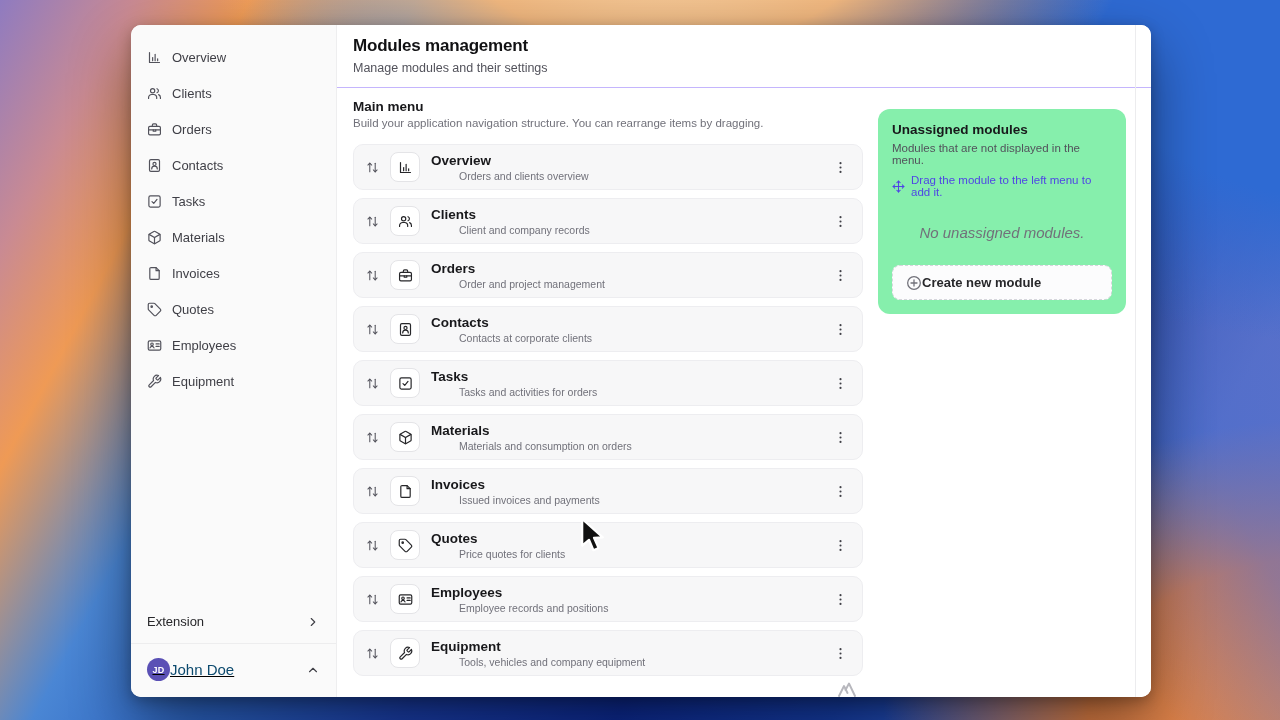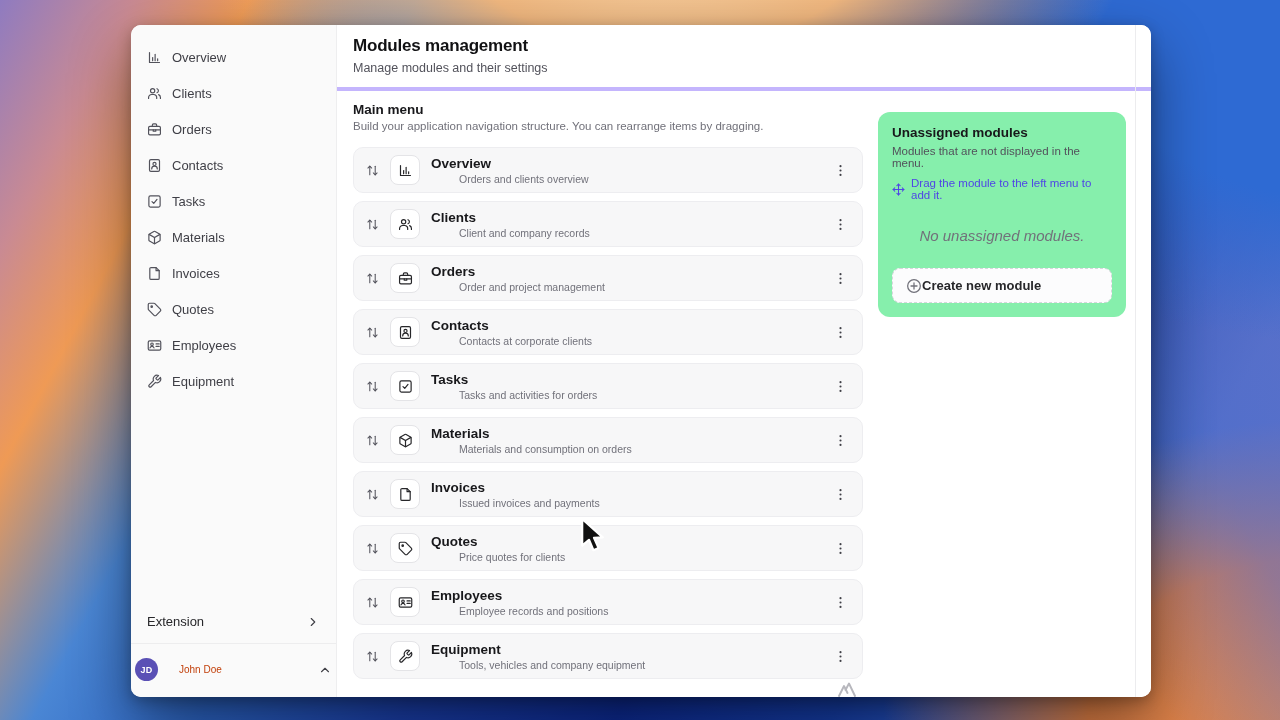--- a/index.html
+++ b/index.html
@@ -32,27 +32,27 @@
   .brand-name { font-size:13px; font-weight:700; color:#18181b; flex:1; }
   .collapse { color:#52525b; display:flex; }
   .nav { padding:14px 6px 0; }
   .nav-item { height:36px; display:flex; align-items:center; gap:10px; padding:0 10px; border-radius:8px; color:#3f3f46; cursor:pointer; }
   .nav-item .nav-icon { display:flex; color:#52525b; }
   .nav-item .nav-label { font-size:13px; font-weight:500; }
   .side-spacer { flex:1; }
   .extension-row { display:flex; align-items:center; justify-content:space-between; padding:10px 16px 14px; color:#27272a; cursor:pointer; }
   .extension-label { font-size:13px; font-weight:500; }
   .side-divider { height:1px; background:#ededee; margin:0; }
-  .user-row { display:flex; align-items:center; gap:21px; padding:14px 4px 16px; cursor:pointer; }
+  .user-row { display:flex; align-items:center; gap:0; padding:14px 16px 16px; cursor:pointer;text-decoration:underline; }
   .avatar { width:23px; height:23px; border-radius:50%; background:#5a50b5; color:#fff; font-size:9px; font-weight:700; display:flex; align-items:center; justify-content:center; letter-spacing:.3px; }
-  .user-name { font-size:10px; font-weight:500; color:#c2410c; flex:1; }
+  .user-name { font-size:15px; font-weight:500; color:#0c4a6e; flex:1; }
 
   
   .main { flex:1; display:flex; flex-direction:column; background:#fff; position:relative; }
-  .page-header { padding:11px 16px 12px; border-bottom:4px solid #c4b5fd; }
+  .page-header { padding:11px 16px 12px; border-bottom:1px solid #c4b5fd; }
   .page-title { font-size:17px; font-weight:700; color:#111113; letter-spacing:-.2px; }
   .page-subtitle { margin-top:5px; font-size:12.5px; color:#52525b; }
   .main-body { display:flex; padding:11px 16px 0; gap:15px; }
   .left-col { width:510px; min-width:510px; }
   .section-title { font-size:13.5px; font-weight:700; color:#18181b; }
   .section-caption { margin-top:3px; font-size:11.5px; color:#71717a; }
   .module-list { margin-top:15px; display:flex; flex-direction:column; gap:8px; }
   .module-row { height:46px; background:#f7f7f8; border:1px solid #ededf0; border-radius:10px; display:flex; align-items:center; padding:0 10px 0 12px; }
   .drag-handle { color:#52525b; display:flex; margin-right:11px; cursor:grab; }
   .module-tile { width:30px; height:30px; background:#fff; border:1px solid #e4e4e7; border-radius:8px; display:flex; align-items:center; justify-content:center; color:#27272a; margin-right:11px; }

